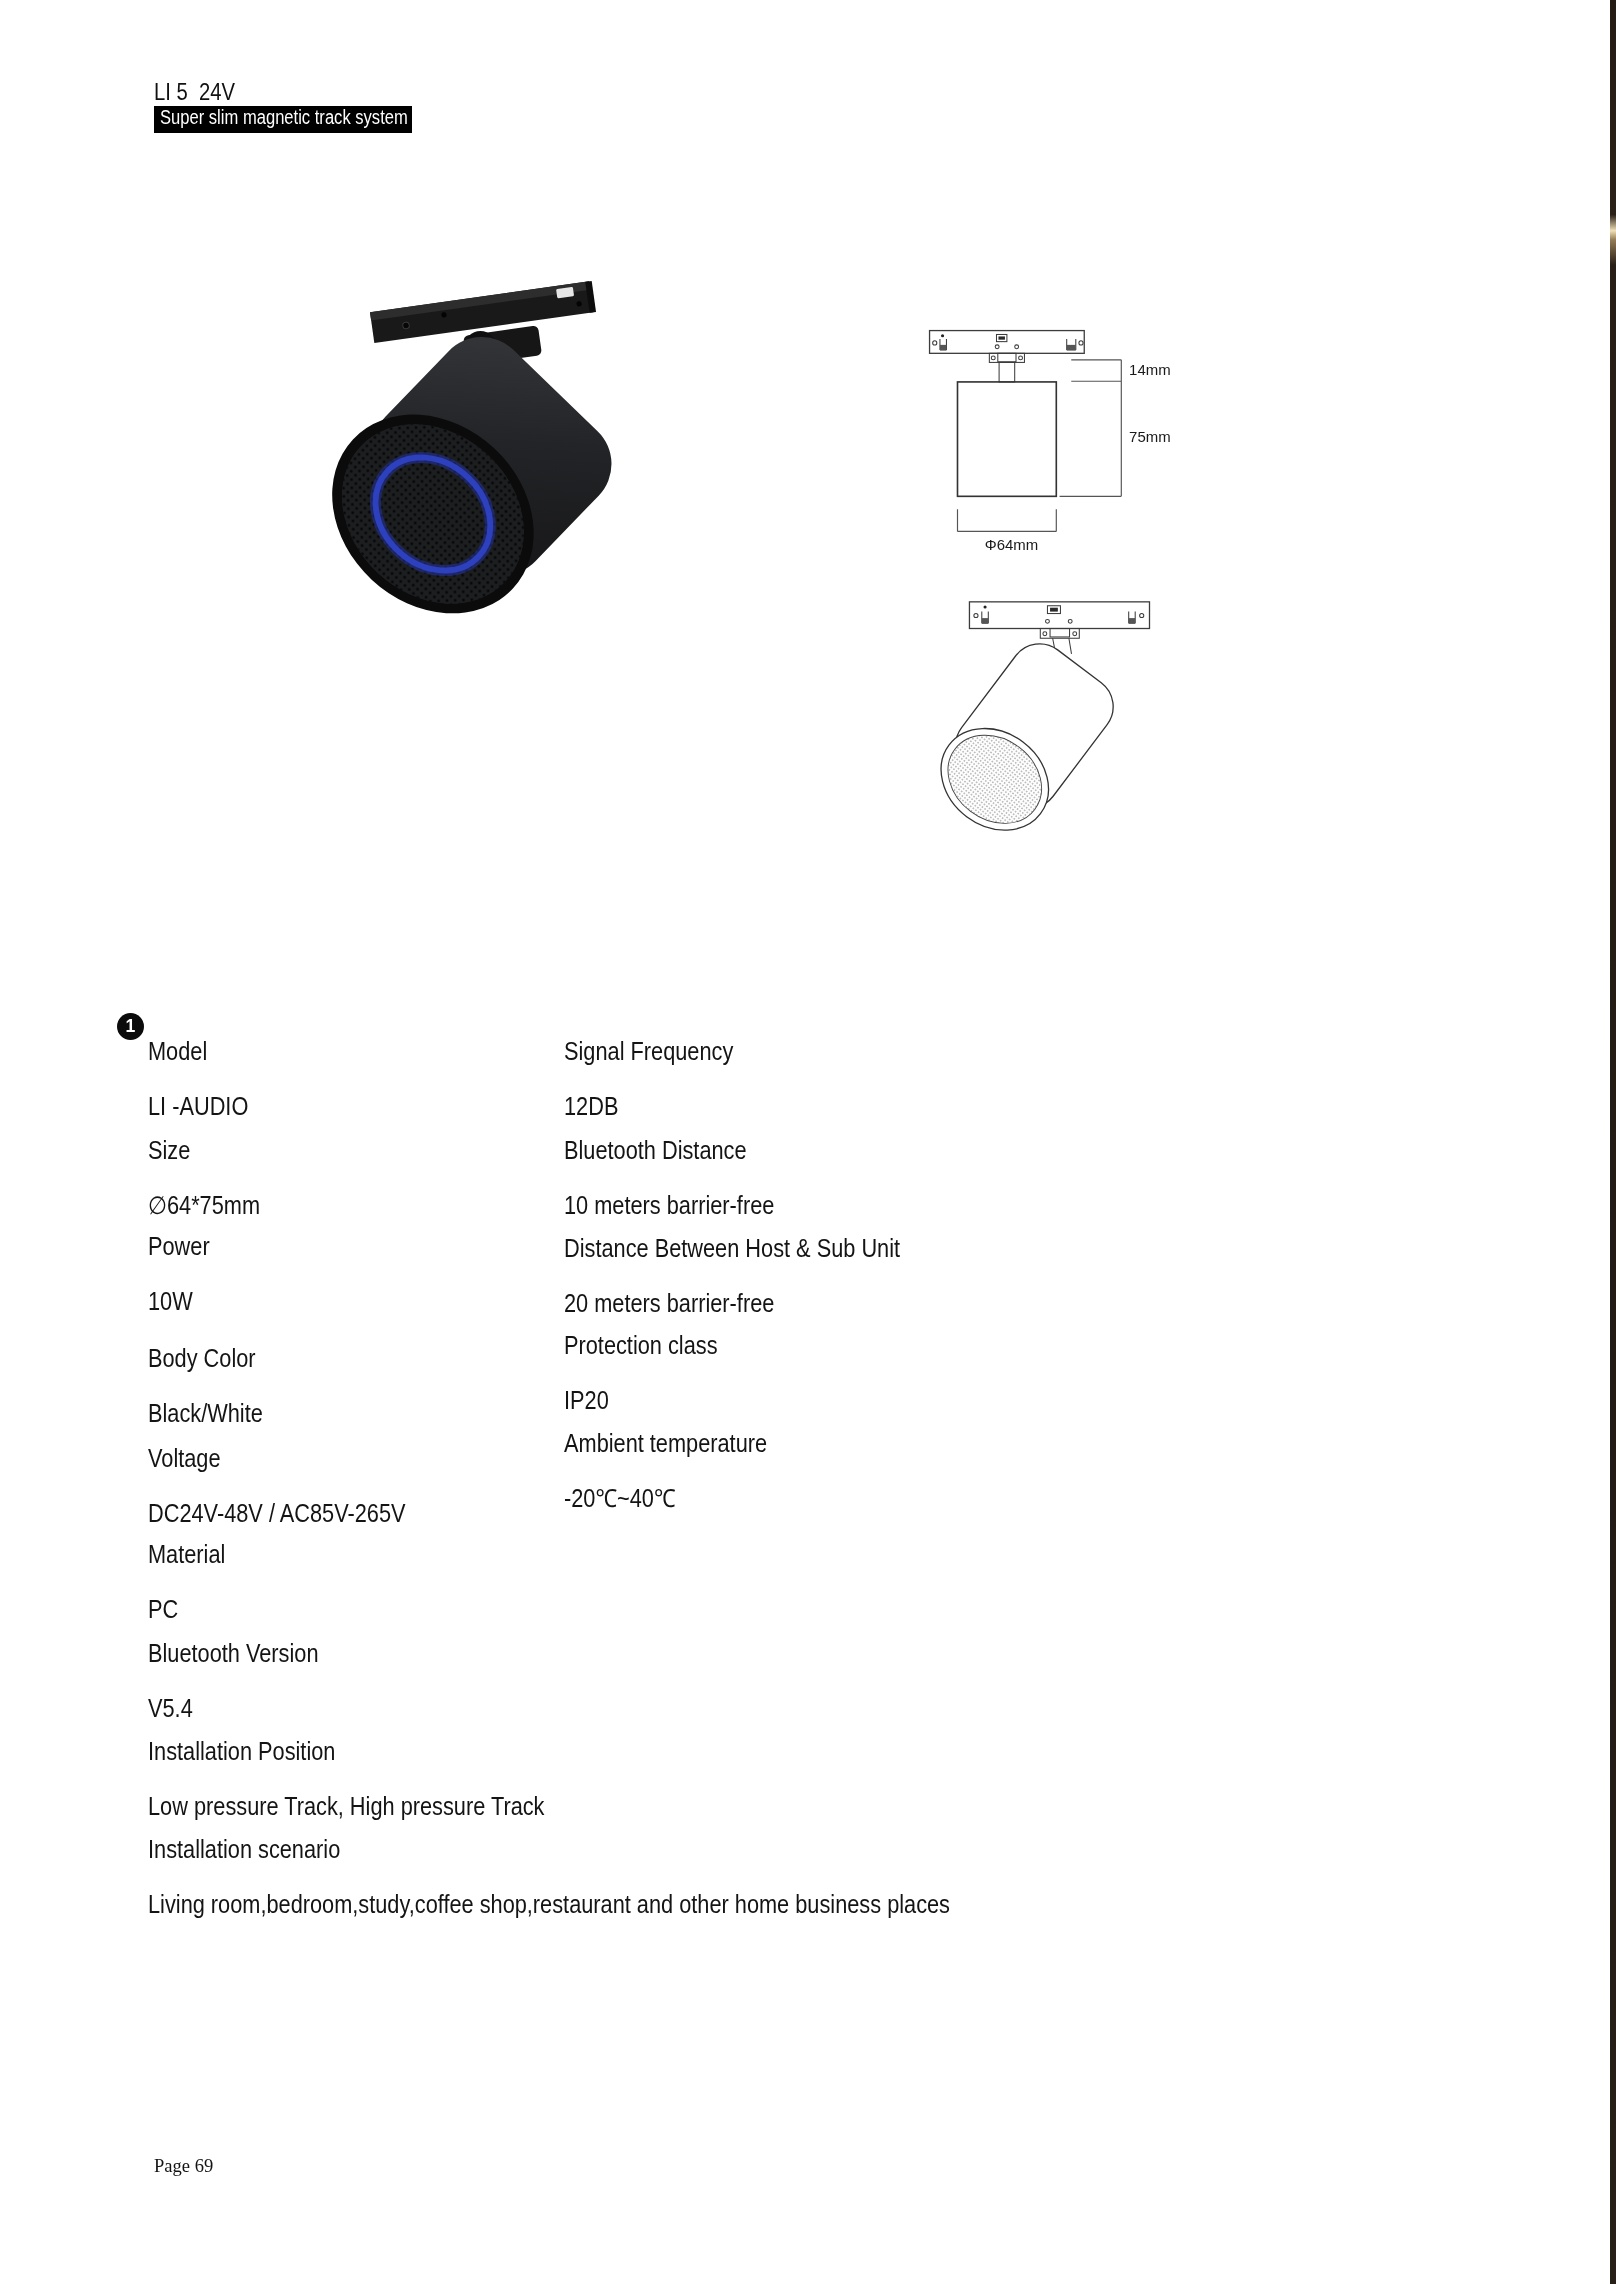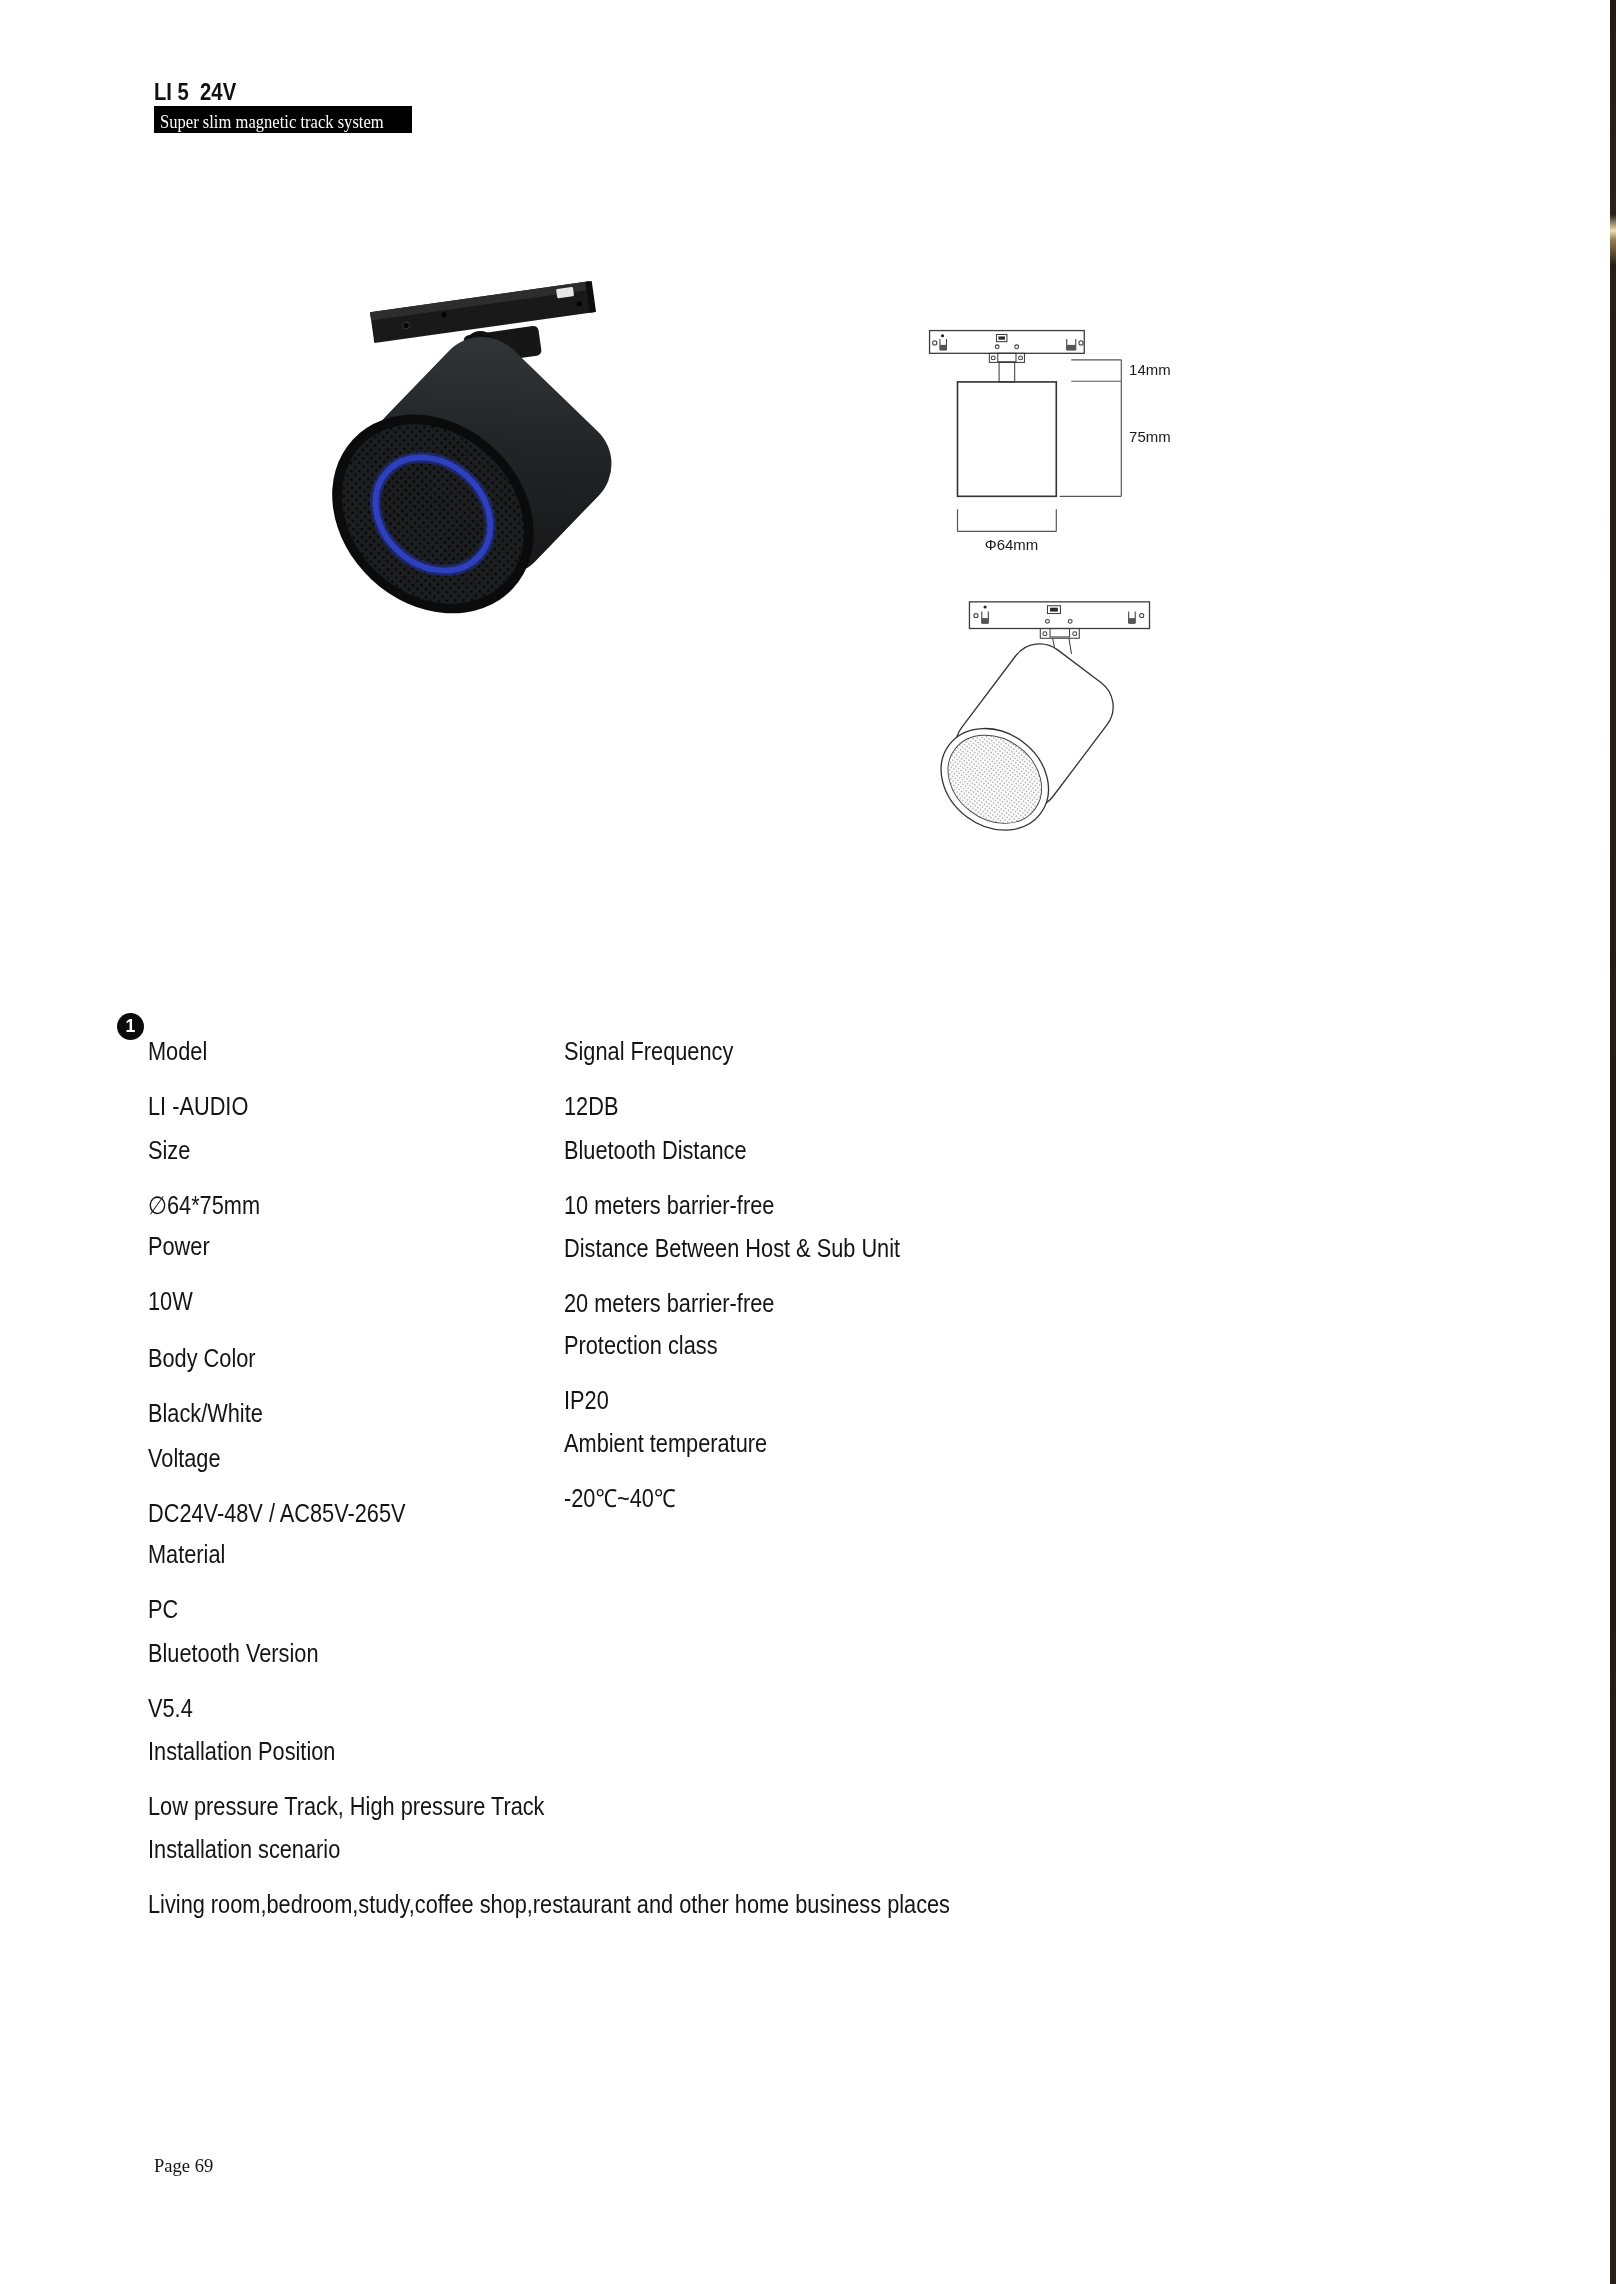--- a/index.html
+++ b/index.html
@@ -3,26 +3,26 @@
 <meta charset="utf-8">
 <style>
   html,body{margin:0;padding:0;background:#ffffff;}
   #page{
     position:relative;width:1616px;height:2284px;background:#ffffff;
     font-family:"Liberation Sans",sans-serif;color:#161616;overflow:hidden;
   }
   
   .hdr-model{
     position:absolute;left:154px;top:77px;font-size:23px;line-height:30px;
-    font-weight:700;color:#111;
+    font-weight:400;color:#111;
   }
   .hdr-model span{display:inline-block;transform:scaleX(.88);transform-origin:0 50%;white-space:pre;}
   .hdr-badge{
     position:absolute;left:154px;top:106px;width:258px;height:27px;background:#000;
-    display:flex;align-items:flex-end;font-family:Liberation Serif, serif;
+    display:flex;align-items:flex-start;
   }
   .hdr-badge span{
     color:#fff;font-size:19.5px;font-weight:500;display:inline-block;margin-left:5.9px;
     transform:scaleX(.85);transform-origin:0 50%;white-space:pre;
   }
   
   .title{
     position:absolute;left:150px;top:900px;font-size:35px;line-height:42px;font-weight:500;color:#101010;
   }
   .title span{display:inline-block;transform:scaleX(.9);transform-origin:0 50%;white-space:pre;}

